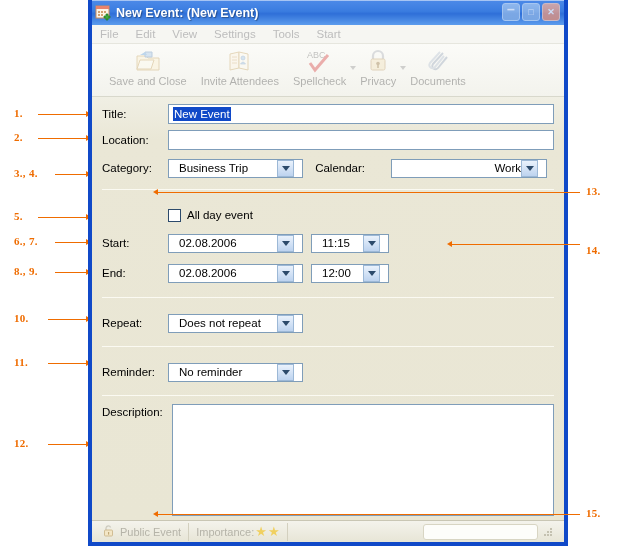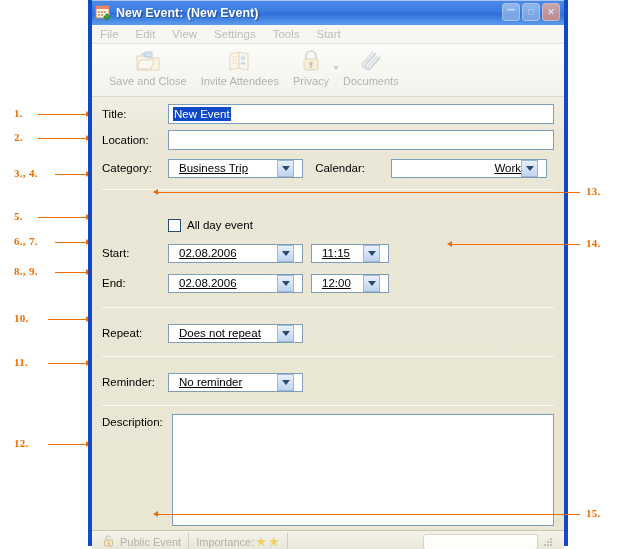--- a/index.html
+++ b/index.html
@@ -153,21 +153,20 @@
   input.txt { width: 100%; }
   .field-wrap { flex: 1 1 auto; }
 
   
   .combo {
     display: inline-flex; align-items: center;
     height: 19px;
     padding: 6px;
     position: relative;
     background: #fff;
-    text-decoration: underline;
   }
   .combo .val {
     flex: 1 1 auto;
     padding-left: 4px;
     font-size: 11.5px;
     white-space: nowrap;
     overflow: hidden;
   }
   .combo .arrowbox {
     width: 17px; height: 17px;
@@ -335,20 +334,30 @@
           <path d="M3 5 l9 -2 v16 l-9 2 z" fill="#fdf3e2" stroke="#c9a86a" stroke-width="1"></path>
           <path d="M12 3 l9 2 v16 l-9 -2 z" fill="#fffaf0" stroke="#c9a86a" stroke-width="1"></path>
           <circle cx="16" cy="9" r="2" fill="#a8c8e8" stroke="#6a92c0" stroke-width=".6"></circle>
           <path d="M13.5 15 q2.5 -4 5 0 z" fill="#a8c8e8" stroke="#6a92c0" stroke-width=".6"></path>
           <path d="M5 8 h5 M5 11 h5 M5 14 h5" stroke="#d8b888" stroke-width="1"></path>
         </svg>
       </div>
       <div class="lbl">Invite Attendees</div>
     </div>
 
+    <div class="tbtn">
+      <div class="ico">
+        <svg width="30" height="24" viewBox="0 0 30 24">
+          <text x="2" y="9" font-family="Liberation Sans, sans-serif" font-size="9" fill="#777">ABC</text>
+          <path d="M5 14 l5 7 l13 -15" fill="none" stroke="#d84848" stroke-width="3"></path>
+        </svg>
+      </div>
+      <div class="lbl">Spellcheck</div>
+      <div class="drop"></div>
+    </div>
 
     <div class="tbtn">
       <div class="ico">
         <svg width="22" height="24" viewBox="0 0 22 24">
           <path d="M6 10 v-3 a5 5 0 0 1 10 0 v3" fill="none" stroke="#b0b4bc" stroke-width="2.2"></path>
           <rect x="4" y="10" width="14" height="11" rx="1.5" fill="#f2e2bc" stroke="#c0a070" stroke-width="1"></rect>
           <circle cx="11" cy="14.5" r="1.8" fill="#9b7a44"></circle>
           <rect x="10.2" y="15" width="1.6" height="4" fill="#9b7a44"></rect>
         </svg>
       </div>
@@ -395,21 +404,21 @@
       <div class="combo" style="width:156px; flex:0 0 156px;text-align:right;">
         <span class="val">Work</span>
         <span class="arrowbox">
             <i class="chev"></i>
           </span>
       </div>
     </div>
 
     <div class="sep" style="margin-top:6px;"></div>
 
-    <div class="chkrow" style="height:26px; margin-top:22px;">
+    <div class="chkrow" style="height:26px; margin-top:12px;">
       <div style="width:66px; flex:0 0 66px;"></div>
       <div class="chkbox"></div>
       <div class="chklabel">All day event</div>
     </div>
 
     <div class="row" style="height:30px;align-items:center;">
       <div class="lbl-cell">Start:</div>
       <div class="combo" style="width:135px; flex:0 0 135px;">
         <span class="val">02.08.2006</span>
         <span class="arrowbox">
@@ -509,18 +518,18 @@
 </div>
 
 <div>
 
   <div class="anno-line" style="left:158px; top:192px; width:422px;"></div>
   <div class="anno-arrow left" style="left:153px; top:189px;"></div>
   <div class="anno-num" style="left:586px; top:185px;">13.</div>
 
   <div class="anno-line" style="left:452px; top:244px; width:128px;"></div>
   <div class="anno-arrow left" style="left:447px; top:241px;"></div>
-  <div class="anno-num" style="left:586px; top:237px;">14.</div>
+  <div class="anno-num" style="left:586px; top:244px;">14.</div>
 
   <div class="anno-line" style="left:158px; top:514px; width:422px;"></div>
   <div class="anno-arrow left" style="left:153px; top:511px;"></div>
   <div class="anno-num" style="left:586px; top:507px;">15.</div>
 </div>
 
 </body></html>

